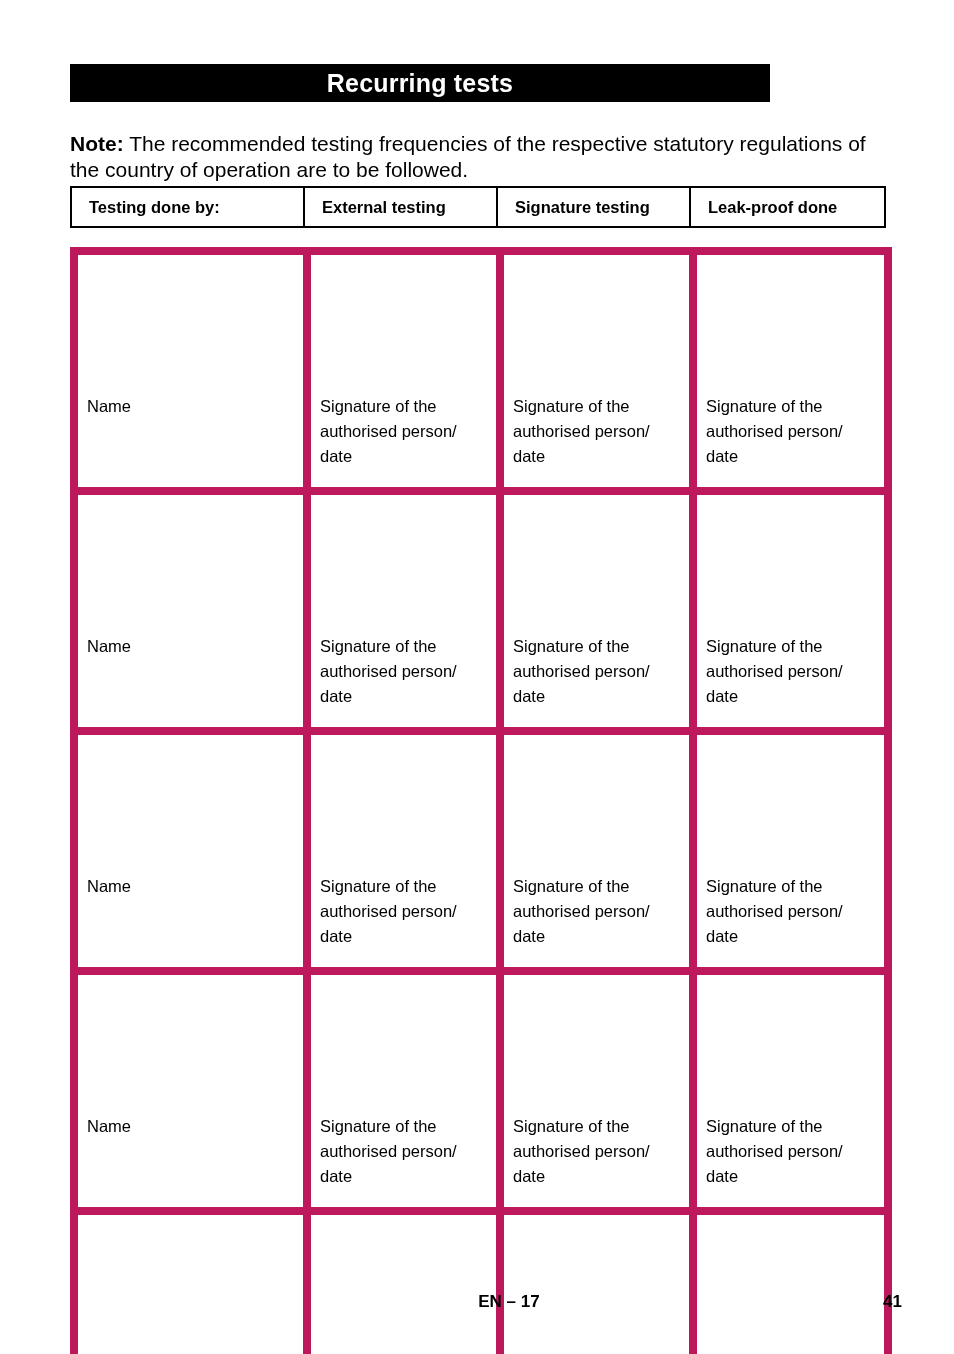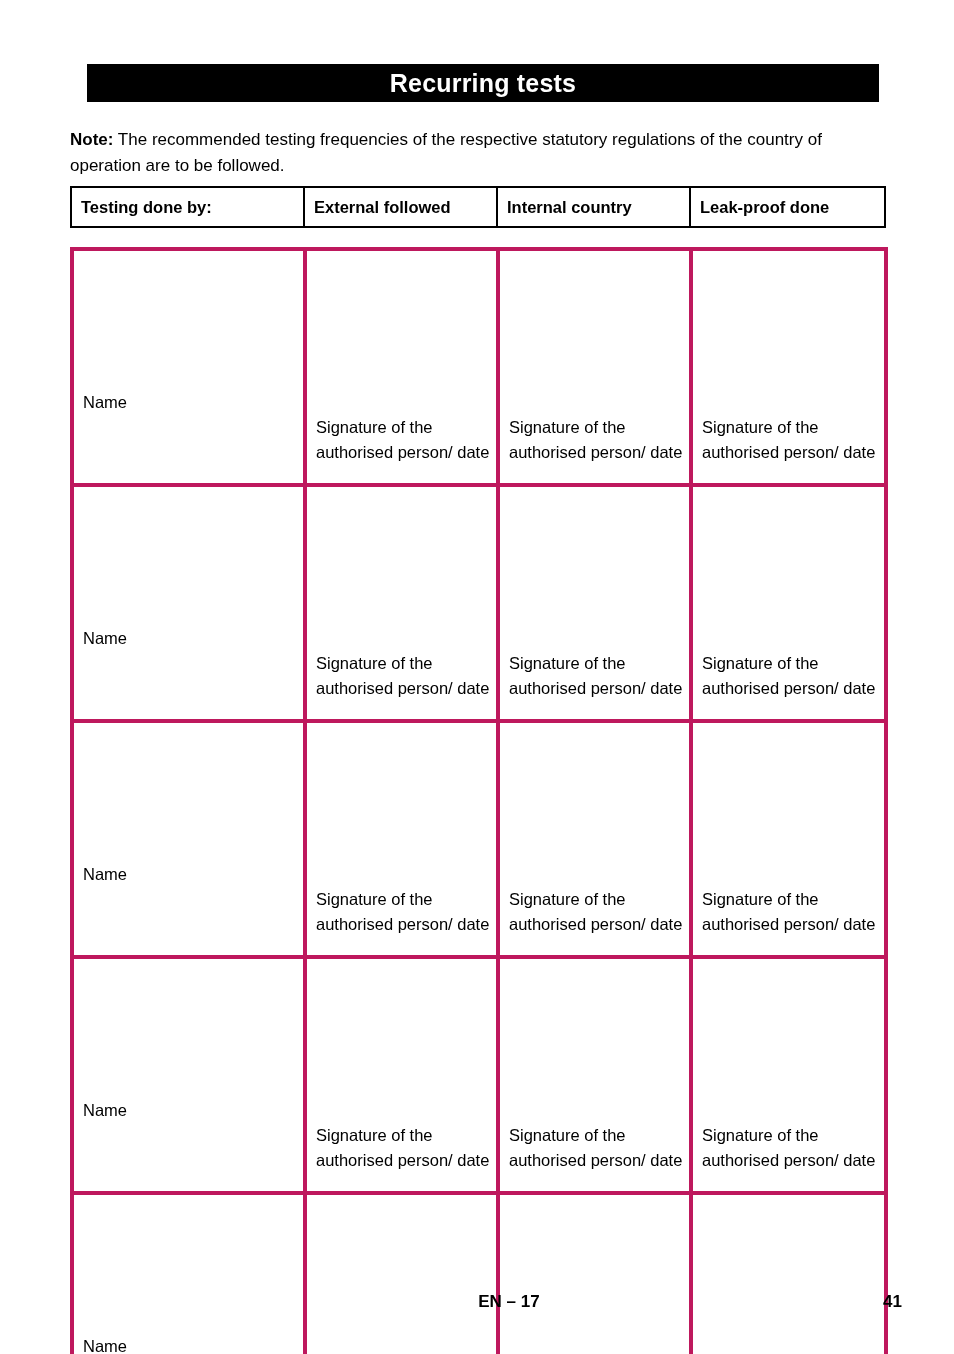--- a/index.html
+++ b/index.html
@@ -20,81 +20,81 @@
     position: absolute;
     left: 0; top: 0;
     width: 954px;
     height: 1354px;
     overflow: hidden;
   }
 
   
   .title-banner {
     position: absolute;
-    left: 87px;
+    left: 70px;
     top: 64px;
-    width: 792px;
+    width: 700px;
     height: 38px;
     background: #000000;
     display: flex;
     align-items: center;
     justify-content: center;
   }
   .title-banner .title-text {
     color: #ffffff;
     font-size: 25px;
     font-weight: bold;
     letter-spacing: 0.2px;
     line-height: 1;
   }
 
   
   .note {
     position: absolute;
     left: 70px;
     top: 110px;
     width: 816px;
-    font-size: 17px;
+    font-size: 21px;
     line-height: 26px;
     color: #000000;
   }
   .note .note-label {
     font-weight: bold;
   }
 
   
   .header-table {
     position: absolute;
     left: 70px;
     top: 186px;
     width: 814px;
     border-collapse: collapse;
     table-layout: fixed;
   }
   .header-table td {
     border: 2px solid #000000;
     height: 34px;
-    padding: 2px 0 2px 9px;
+    padding: 2px 0 2px 17px;
     vertical-align: middle;
     font-size: 16.5px;
     font-weight: bold;
     line-height: 20px;
   }
 
   
   .body-table {
     position: absolute;
     left: 70px;
     top: 247px;
     width: 814px;
     border-collapse: collapse;
     table-layout: fixed;
   }
   .body-table td {
-    border: 4px solid #be185d;
+    border: 8px solid #be185d;
     height: 162px;
     padding: 2px 6px 18px 9px;
     vertical-align: bottom;
     font-size: 16.5px;
     font-weight: normal;
     line-height: 25px;
   }
   .body-table td.name-cell {
     
     padding-bottom: 68px;
@@ -140,22 +140,22 @@
   <table class="header-table">
     <colgroup>
       <col class="col-1">
         <col class="col-2">
         <col class="col-3">
         <col class="col-4">
     </colgroup>
     <tbody>
       <tr>
         <td>Testing done by:</td>
-        <td>External followed</td>
-        <td>Internal country</td>
+        <td>External testing</td>
+        <td>Signature testing</td>
         <td>Leak-proof done</td>
       </tr>
     </tbody>
   </table>
 
   <table class="body-table">
     <colgroup>
       <col class="col-1">
         <col class="col-2">
         <col class="col-3">

